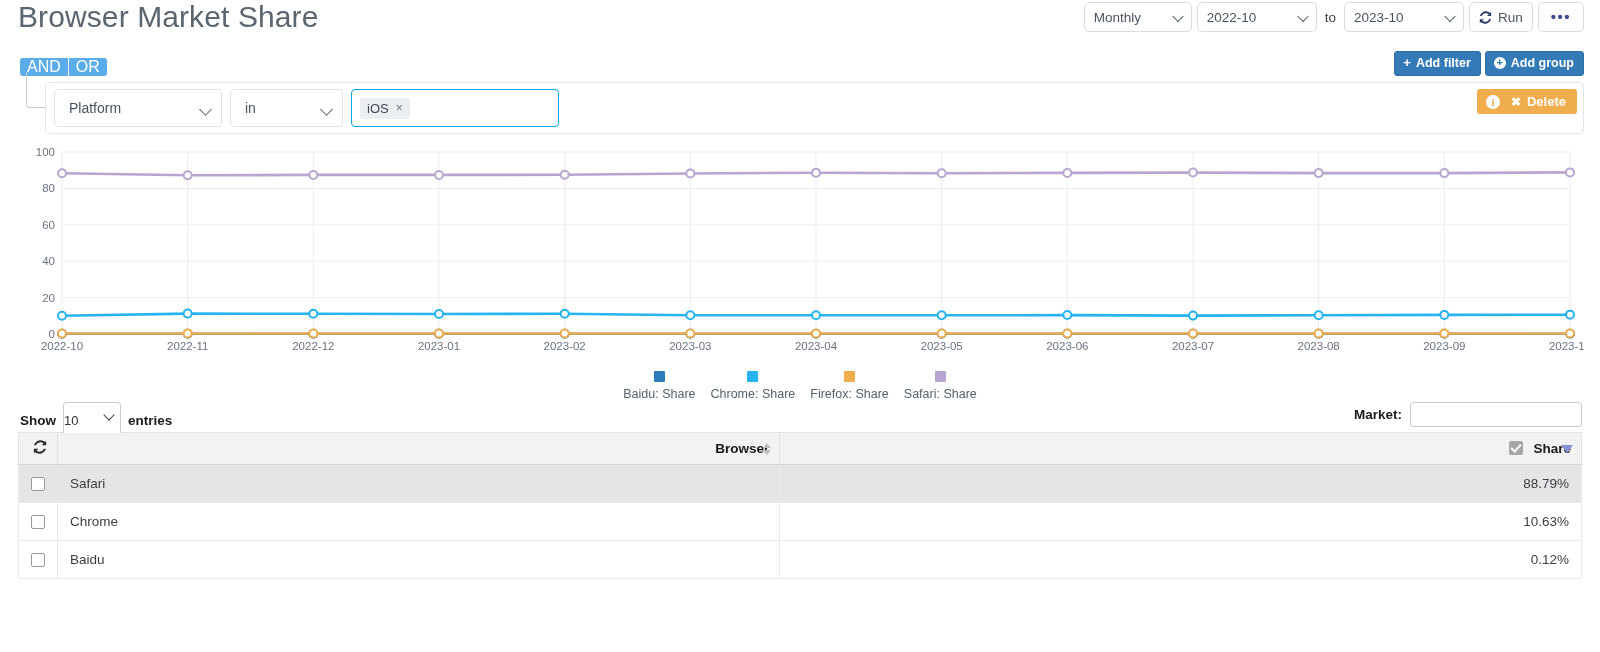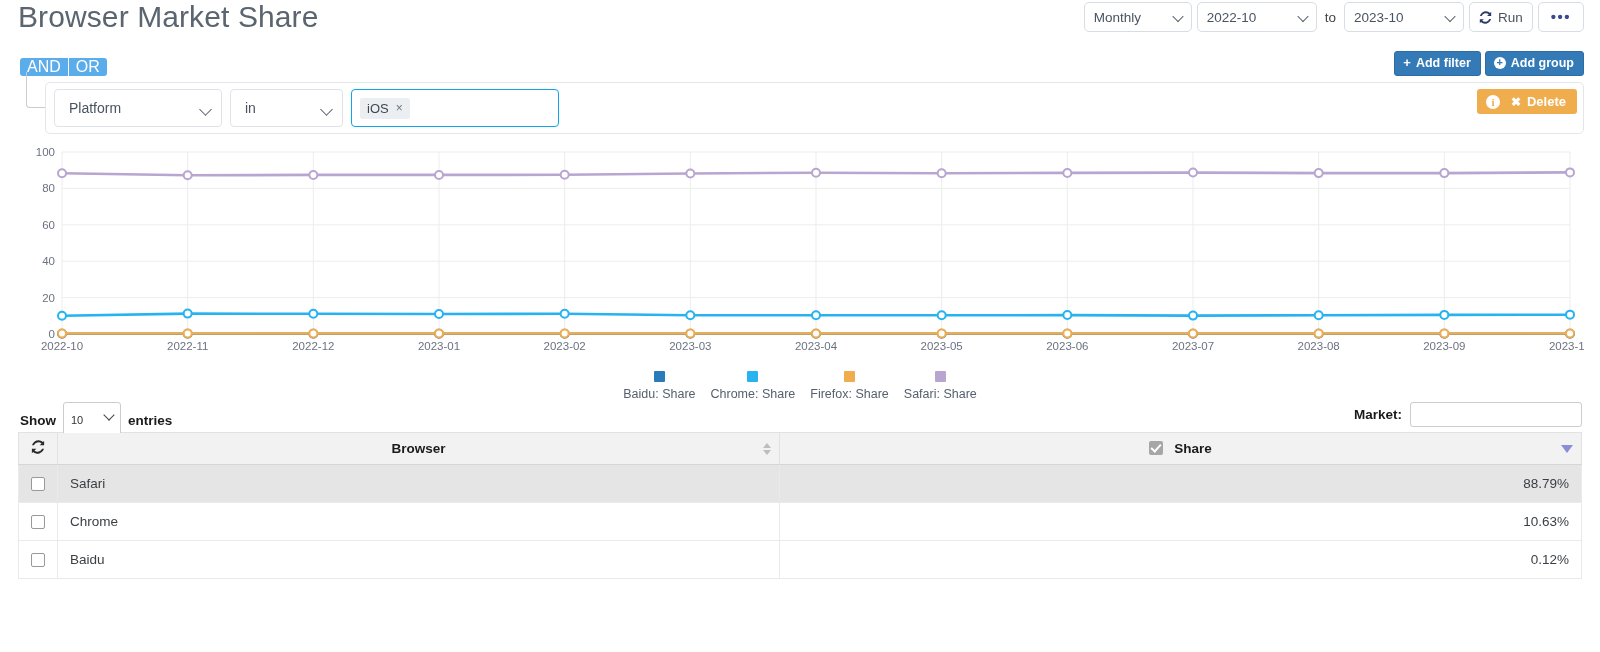--- a/index.html
+++ b/index.html
@@ -248,25 +248,24 @@
     display: flex; align-items: center; gap: 7px;
     font-weight: bold;
   }
   .entries-sel {
     position: relative;
     border: 1px solid #ccc;
     border-radius: 3px;
     height: 36px;
     width: 58px;
     display: flex; align-items: center;
-    padding-left: 7px;
     font-weight: normal;
     color: #333;
     background: #fff;
-    font-size: 11px;
+    font-size: 13px;
   }
   .entries-sel .chev { position: absolute; right: 7px; top: 8px; width: 8px; height: 8px; }
   .entries-sel .chev:after {
     content: ""; position: absolute; left: 0; top: 0;
     width: 7px; height: 7px;
     border-right: 1.5px solid #444;
     border-bottom: 1.5px solid #444;
     transform: rotate(45deg);
   }
   .search-box {
@@ -293,21 +292,21 @@
     width: 100%;
     border-collapse: collapse;
     font-size: 13.5px;
   }
   table.dt thead th {
     background: #f2f2f2;
     border: 1px solid #e2e2e2;
     border-bottom: 1px solid #d6d6d6;
     font-weight: bold;
     color: #1b1b1b;
-    text-align: center;
+    text-align: right;
     height: 32px;
     padding: 0 10px;
     position: relative;
     vertical-align: middle;
   }
   th.col-check { width: 38px; text-align: center; padding: 0; }
   th.col-browser { padding-left: 12px; }
   th.col-share { padding-left: 12px; }
   .refresh-head { color: #2a2a2a; line-height: 0; }
   .sort-arrows {

